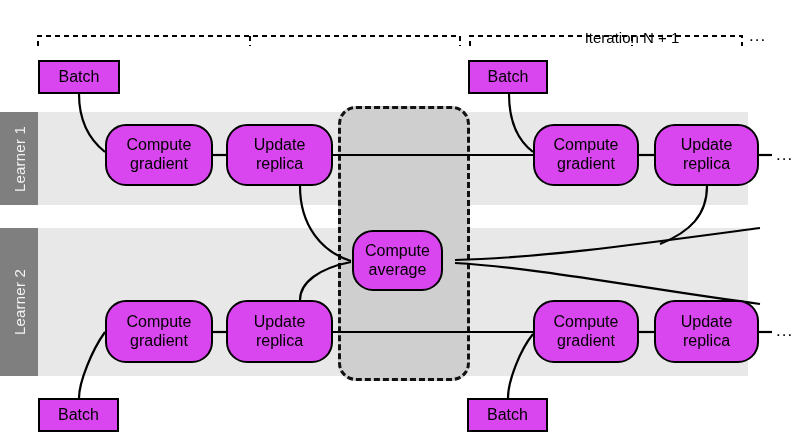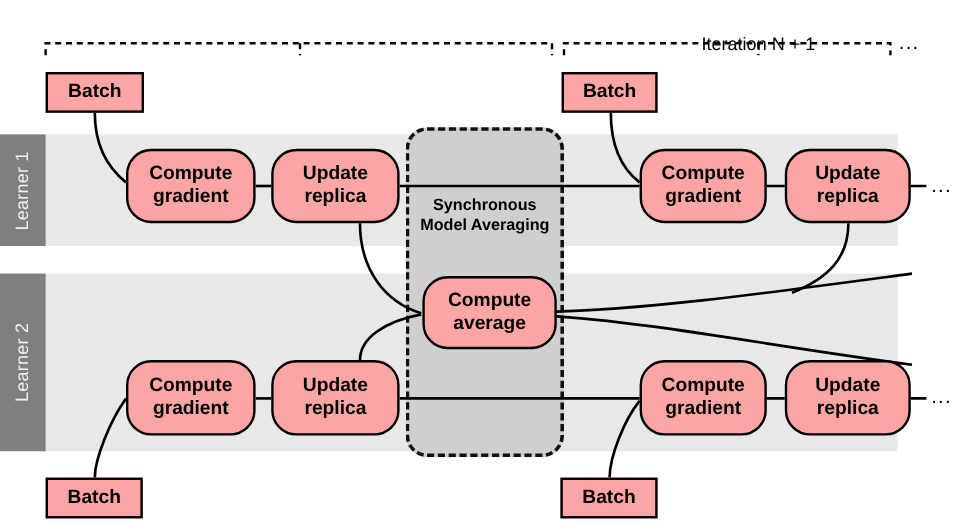--- a/index.html
+++ b/index.html
@@ -39,28 +39,27 @@
     font-weight:bold;
     line-height:1.25;
     color:#000;
     white-space:nowrap;
   }
 
   
   .node{
     position:absolute;
     box-sizing:border-box;
-    background:#fca5a5;
+    background:#d946ef;
     border:2px solid #000;
     display:flex;align-items:center;justify-content:center;
     text-align:center;
     font-size:16px;
     line-height:1.18;
     color:#000;
-    font-weight:bold;
   }
   .node.rounded{border-radius:21px;}
   .node.sharp{border-radius:0;}
   .node .lbl{display:block;padding:0 4px;}
 
   
   .iter-label{
     position:absolute;
     font-size:15px;
     color:#000;
@@ -84,24 +83,20 @@
   <div class="lane-tab" style="left:0px;top:112px;width:38px;height:93px;">
     <span>Learner 1</span>
   </div>
 
   <div class="lane" style="left:0px;top:228px;width:748px;height:148px;"></div>
   <div class="lane-tab" style="left:0px;top:228px;width:38px;height:148px;">
     <span>Learner 2</span>
   </div>
 
   <div class="sync-region" style="left:338px;top:106px;width:132px;height:275px;"></div>
-  <div class="sync-label" style="left:338px;top:163px;width:132px;">
-    <span>Synchronous</span><br>
-    <span>Model Averaging</span>
-  </div>
 
   <svg class="layer" viewBox="0 0 806 440">
     <g fill="none" stroke="#000" stroke-width="2.2">
 
       <g stroke-dasharray="5,4" stroke-width="2">
         <path d="M38,46 L38,36 L460,36 L460,46"></path>
         <path d="M470,46 L470,36 L742,36 L742,46"></path>
         <path d="M250,36 L250,46"></path>
         <path d="M632,36 L632,46"></path>
       </g>
@@ -165,21 +160,21 @@
   <div class="node rounded" style="left:226px;top:300px;width:107px;height:63px;">
     <span class="lbl">Update replica</span>
   </div>
   <div class="node rounded" style="left:533px;top:300px;width:106px;height:63px;">
     <span class="lbl">Compute gradient</span>
   </div>
   <div class="node rounded" style="left:654px;top:300px;width:105px;height:63px;">
     <span class="lbl">Update replica</span>
   </div>
 
-  <div class="node rounded" style="left:352px;top:230px;width:112px;height:61px;justify-content:center;">
+  <div class="node rounded" style="left:352px;top:230px;width:91px;height:61px;justify-content:center;">
     <span class="lbl">Compute average</span>
   </div>
 
   <div class="iter-label" style="left:552px;top:6px;width:160px;margin-top:23px;">
     <span>Iteration N + 1</span>
   </div>
 
   <div class="ellipsis" style="left:749px;top:26px;"><span>...</span></div>
   <div class="ellipsis" style="left:776px;top:145px;"><span>...</span></div>
   <div class="ellipsis" style="left:776px;top:321px;"><span>...</span></div>

